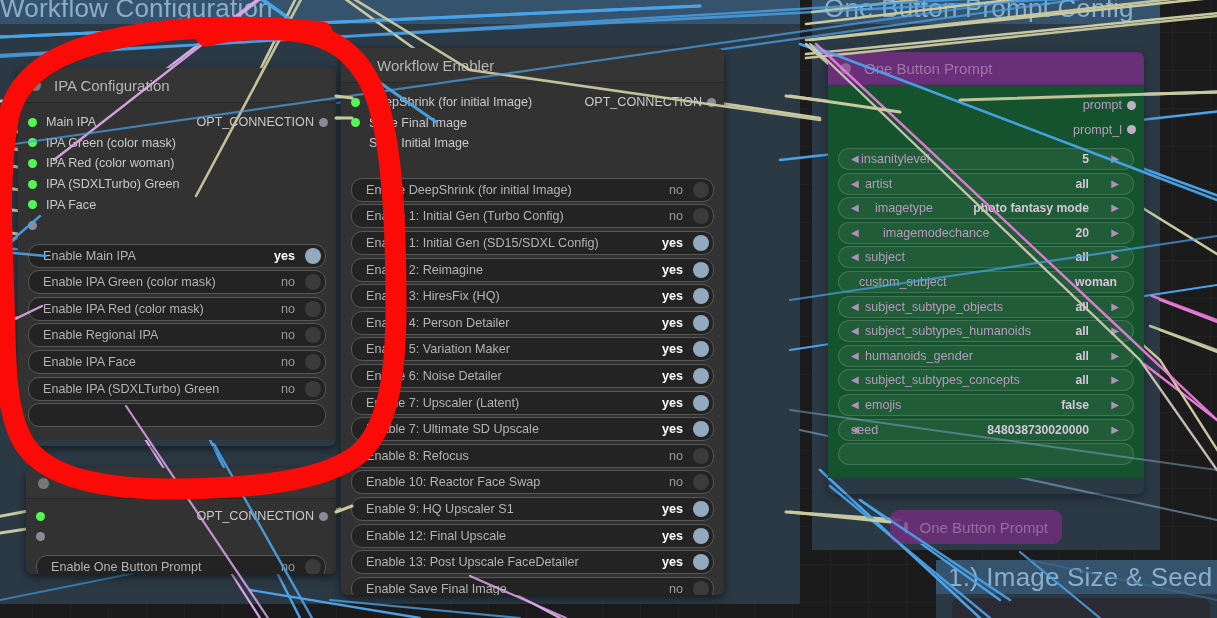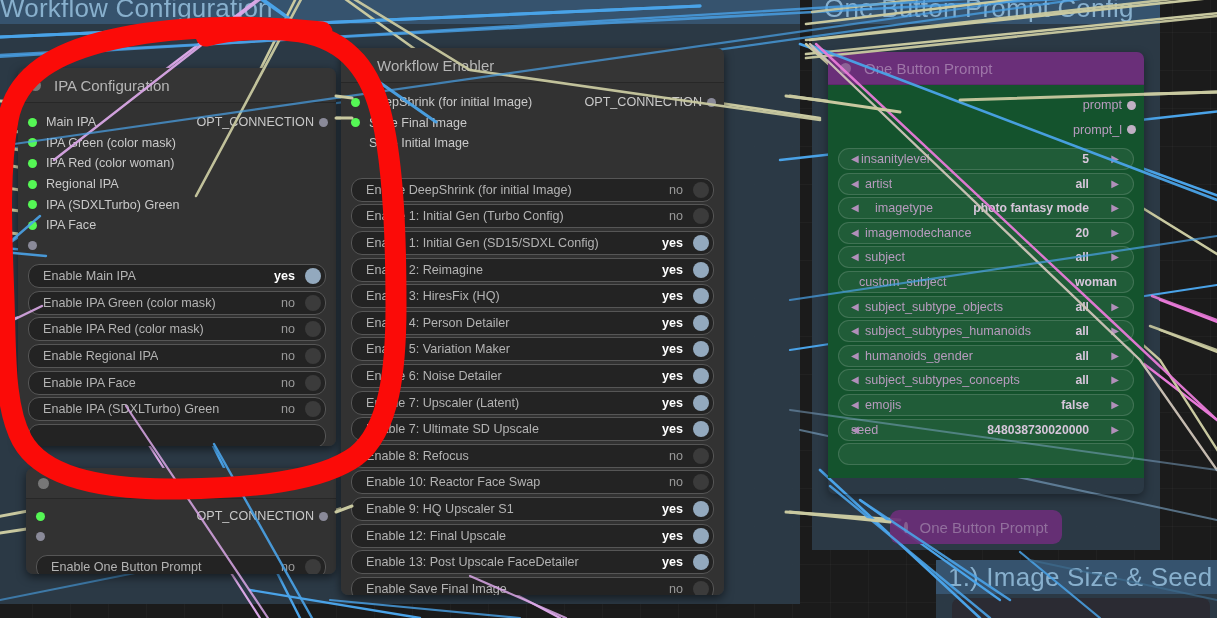--- a/index.html
+++ b/index.html
@@ -172,24 +172,20 @@
         <div class="slotrow">
           <span class="sdot green"></span>
           <span class="slabel">IPA Green (color mask)</span>
         </div>
         <div class="slotrow">
           <span class="sdot green"></span>
           <span class="slabel">IPA Red (color woman)</span>
         </div>
         <div class="slotrow">
           <span class="sdot green"></span>
-          <span class="slabel">Regional IPA</span>
-        </div>
-        <div class="slotrow">
-          <span class="sdot green"></span>
           <span class="slabel">IPA (SDXLTurbo) Green</span>
         </div>
         <div class="slotrow">
           <span class="sdot green"></span>
           <span class="slabel">IPA Face</span>
         </div>
         <div class="slotrow">
           <span class="sdot grey"></span>
           <span class="slabel"></span>
         </div>
@@ -397,21 +393,21 @@
           <span class="arr r">▶</span>
         </div>
         <div class="wrow" style="height:20px">
           <span class="arr l">◀</span>
           <span class="wlabel" style="margin-left:36px">imagetype</span>
           <span class="pval">photo fantasy mode</span>
           <span class="arr r">▶</span>
         </div>
         <div class="wrow" style="height:20px">
           <span class="arr l">◀</span>
-          <span class="wlabel" style="margin-left:26px">imagemodechance</span>
+          <span class="wlabel" style="margin-left:44px">imagemodechance</span>
           <span class="pval">20</span>
           <span class="arr r">▶</span>
         </div>
         <div class="wrow" style="height:20px">
           <span class="arr l">◀</span>
           <span class="wlabel" style="margin-left:26px">subject</span>
           <span class="pval">all</span>
           <span class="arr r">▶</span>
         </div>
         <div class="wrow" style="height:20px">

